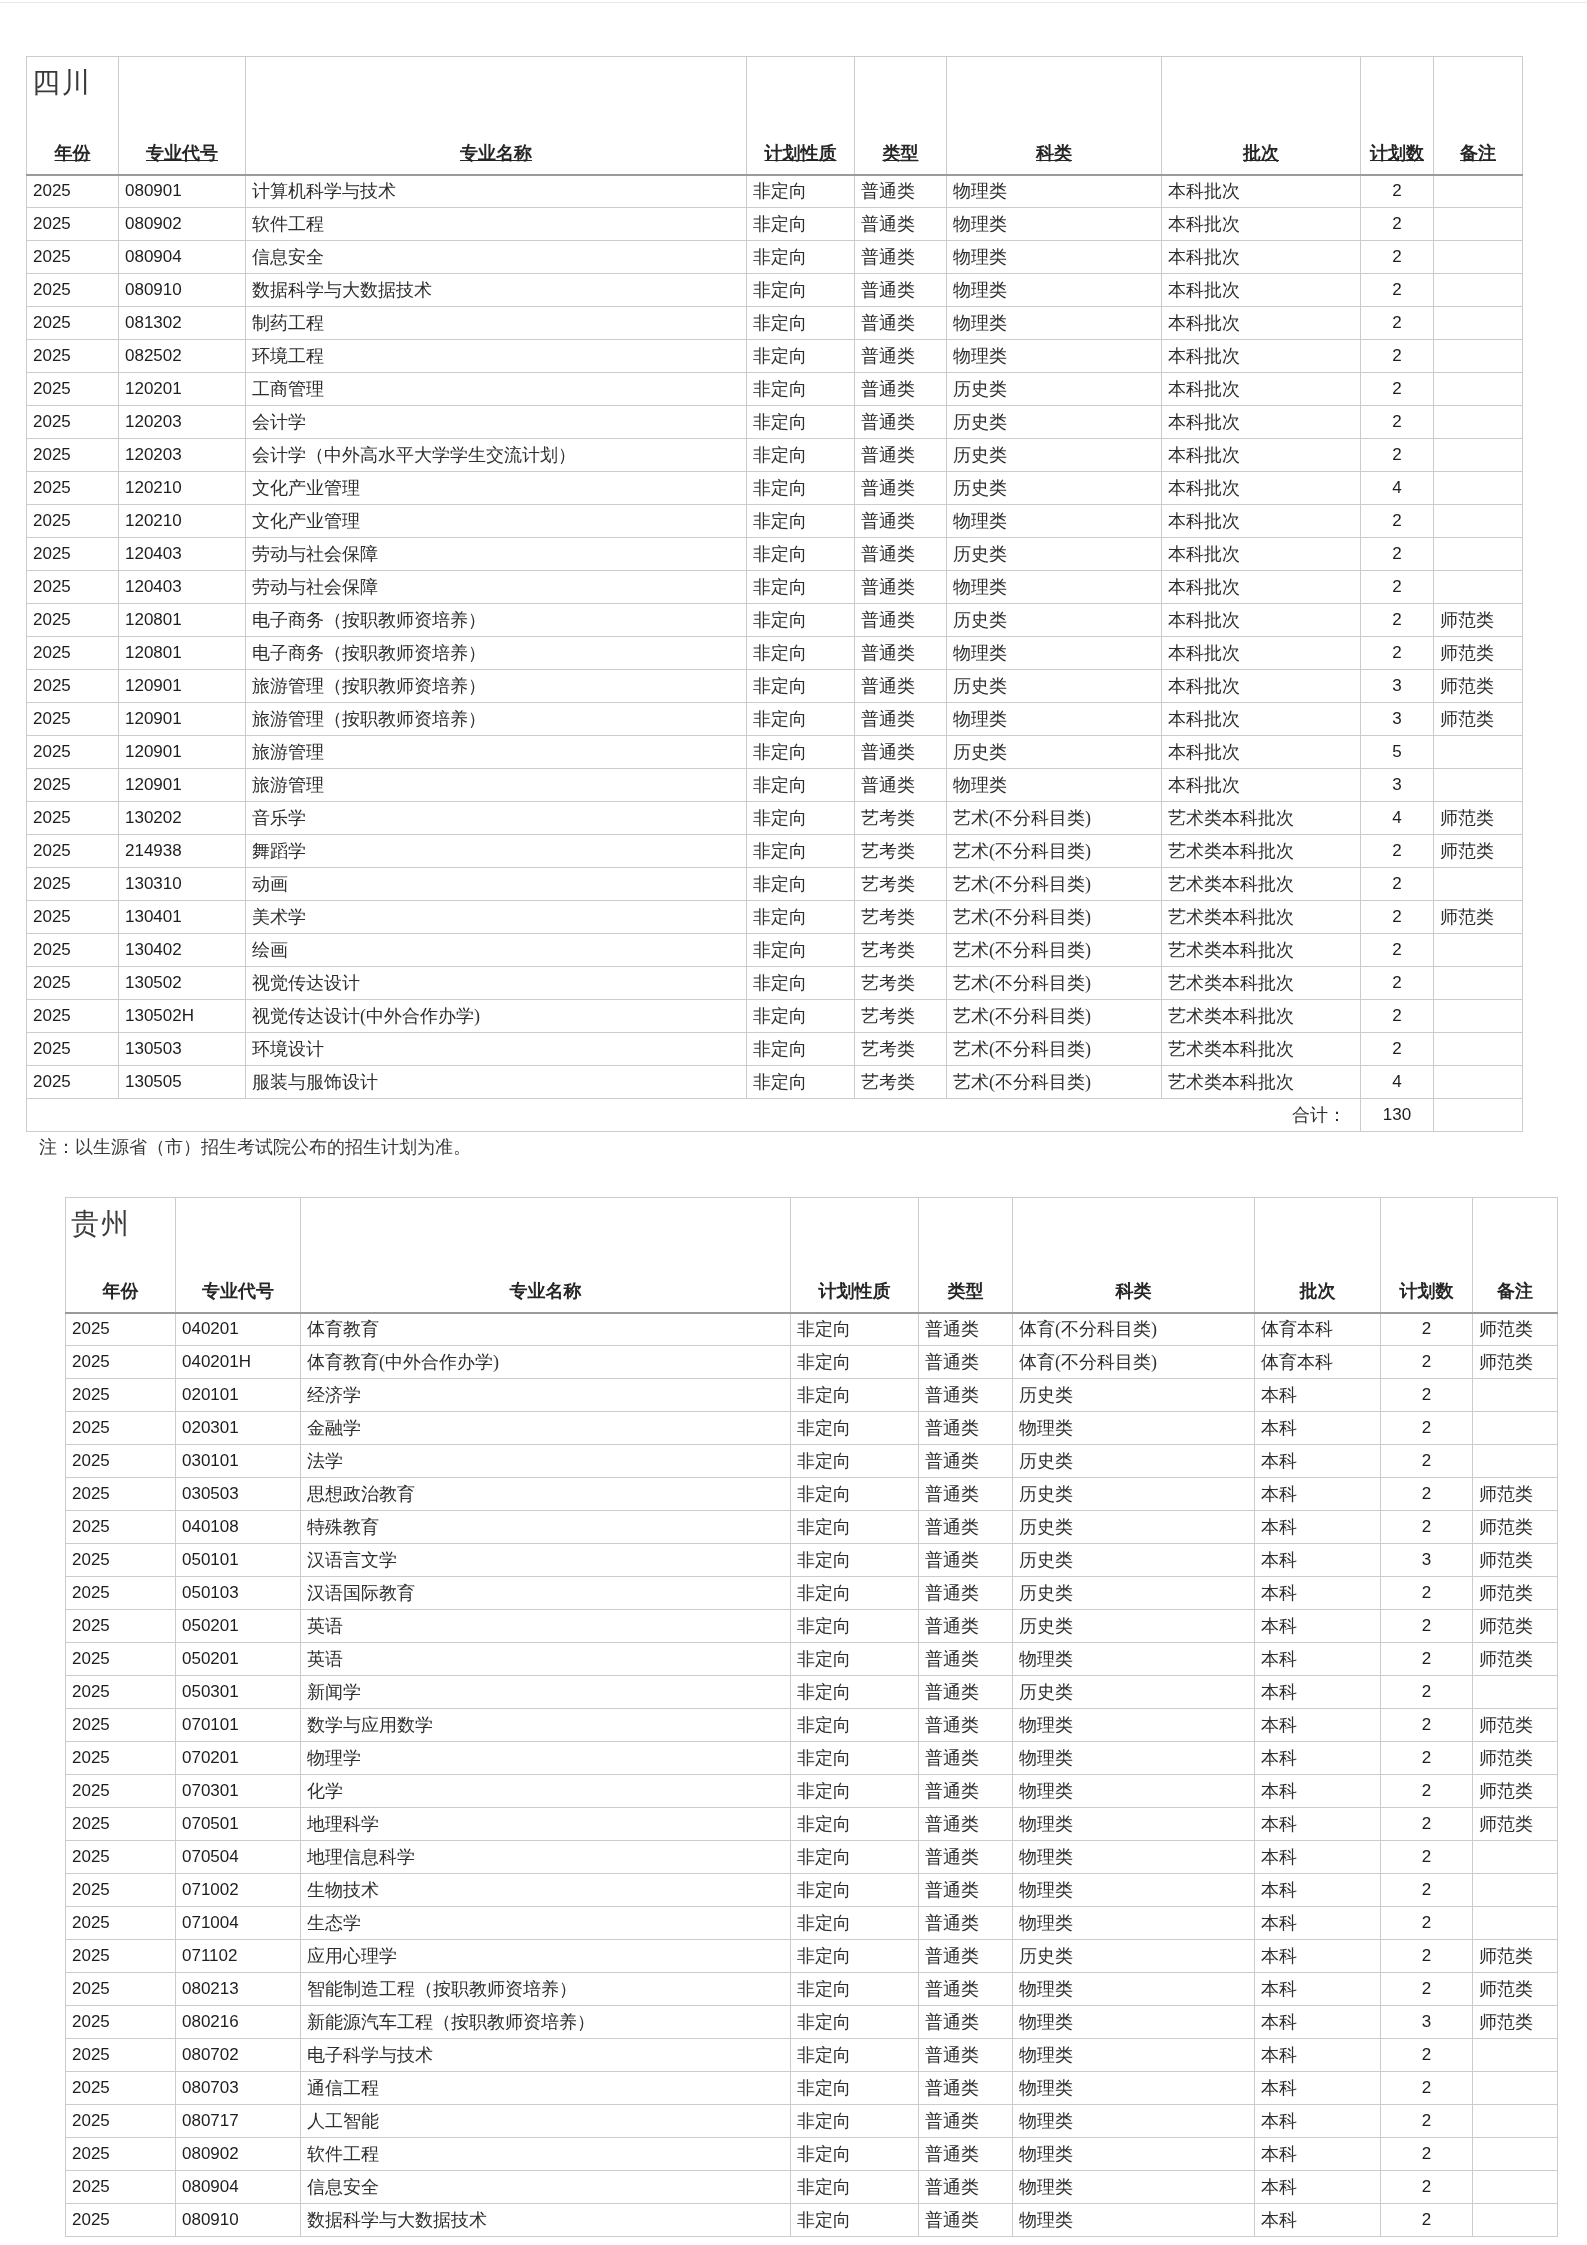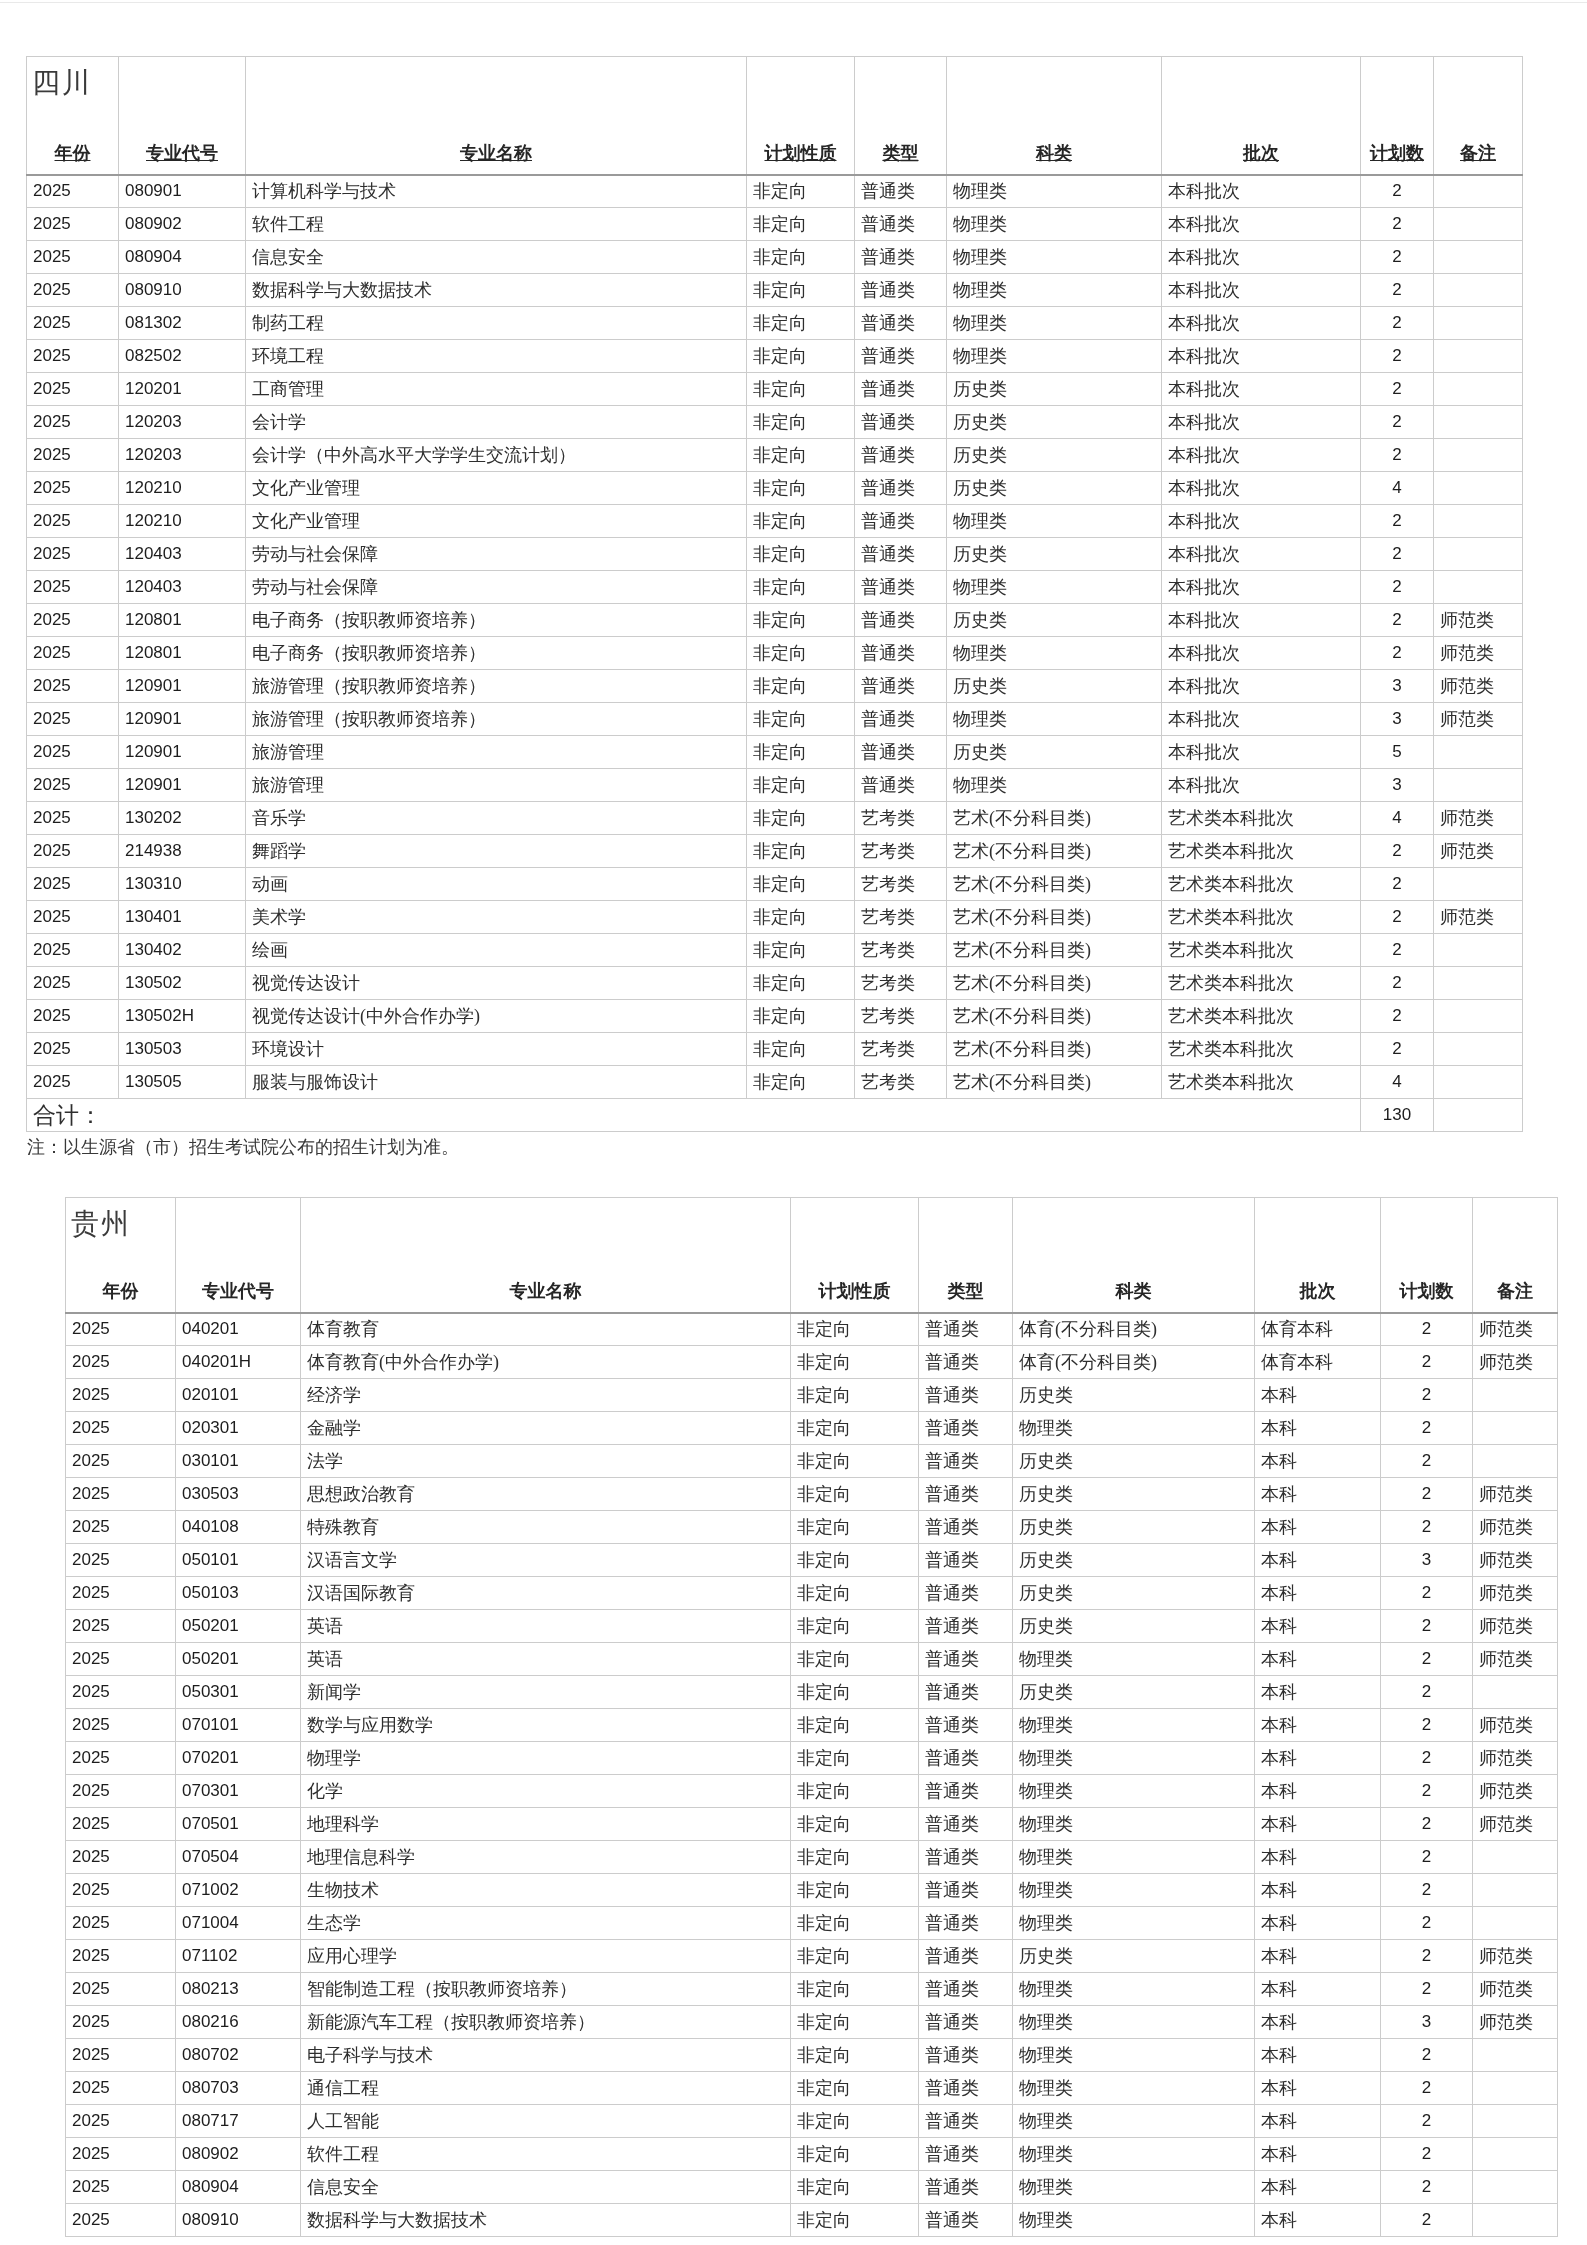--- a/index.html
+++ b/index.html
@@ -22,23 +22,23 @@
     height:33px;font-size:18px;vertical-align:middle;text-align:left;
     padding:0 2px 0 6px;color:#2e2e2e;
   }
   td.center{text-align:center;padding:0 1px;}
   .num{font-family:"Liberation Sans","DejaVu Sans",sans-serif;font-size:17px;color:#1d1d1d;}
   .province{
     position:absolute;top:7px;left:5px;
     font-size:28px;font-weight:normal;color:#3a3a3a;letter-spacing:2px;
   }
   tr.total-row td{height:33px;}
-  td.total-label{padding-right:14px;font-size:23px;}
+  td.total-label{text-align:right;padding-right:14px;font-size:18px;}
   .note{
-    position:absolute;font-size:18px;color:#383838;line-height:28px;
+    position:absolute;font-size:18px;color:#383838;line-height:28px;margin-left:12px;
   }
 </style>
 </head>
 <body>
 
 <div class="hairline"></div>
 
 <div id="t1" class="tbl-wrap" style="left:26px;top:56px;">
     <table style="width: 1496px;">
       <colgroup>

